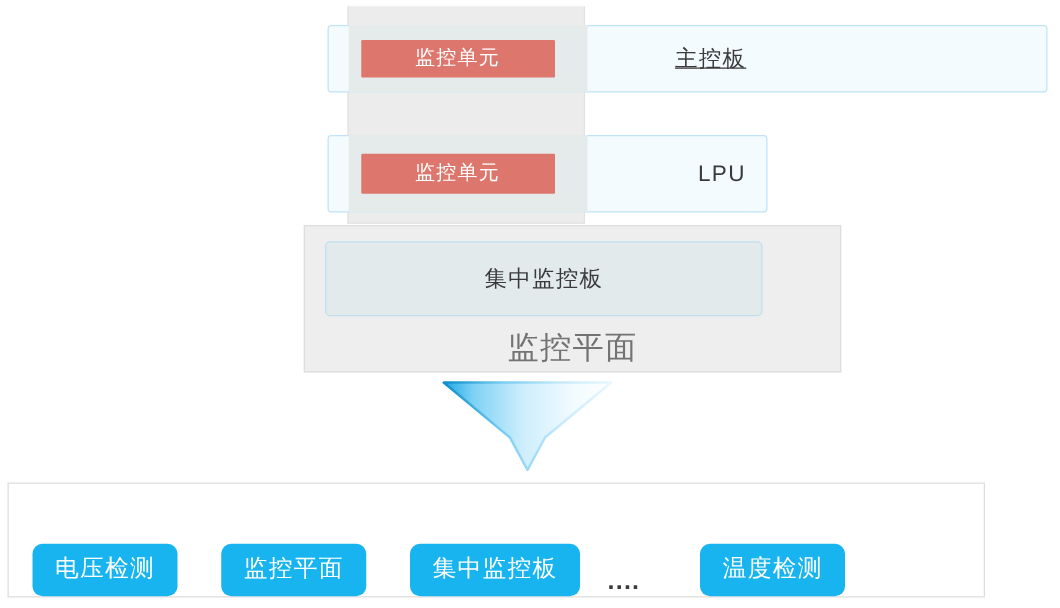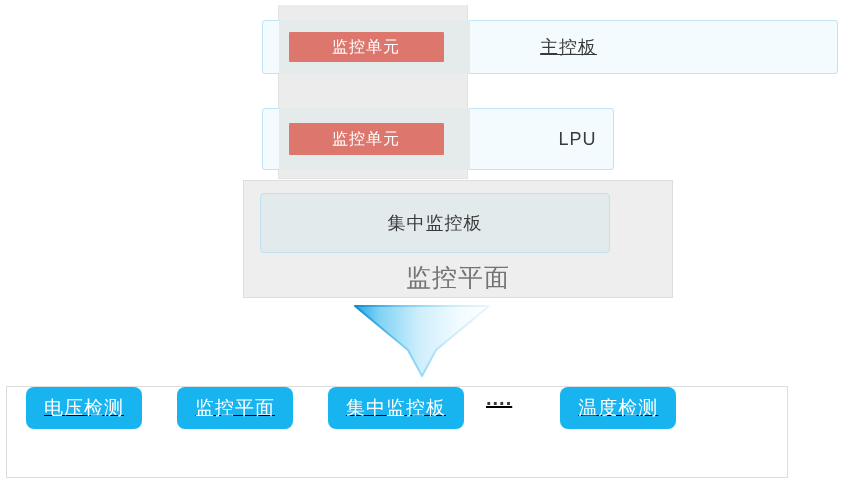--- a/index.html
+++ b/index.html
@@ -154,23 +154,22 @@
     top: 386px;
     width: 782px;
     height: 92px;
     background: #ffffff;
     border: 1px solid #dddddd;
   }
   .functions-inner {
     position: absolute;
     left: 0; right: 0; top: 0; bottom: 0;
     display: flex;
-    align-items: flex-start;
+    align-items: flex-end;
     padding-left: 19px;
-    text-decoration: underline;
   }
   .func-btn {
     background: #18b4f0;
     color: #ffffff;
     font-size: 19px;
     letter-spacing: 1px;
     height: 42px;
     line-height: 42px;
     border-radius: 8px;
     text-align: center;

